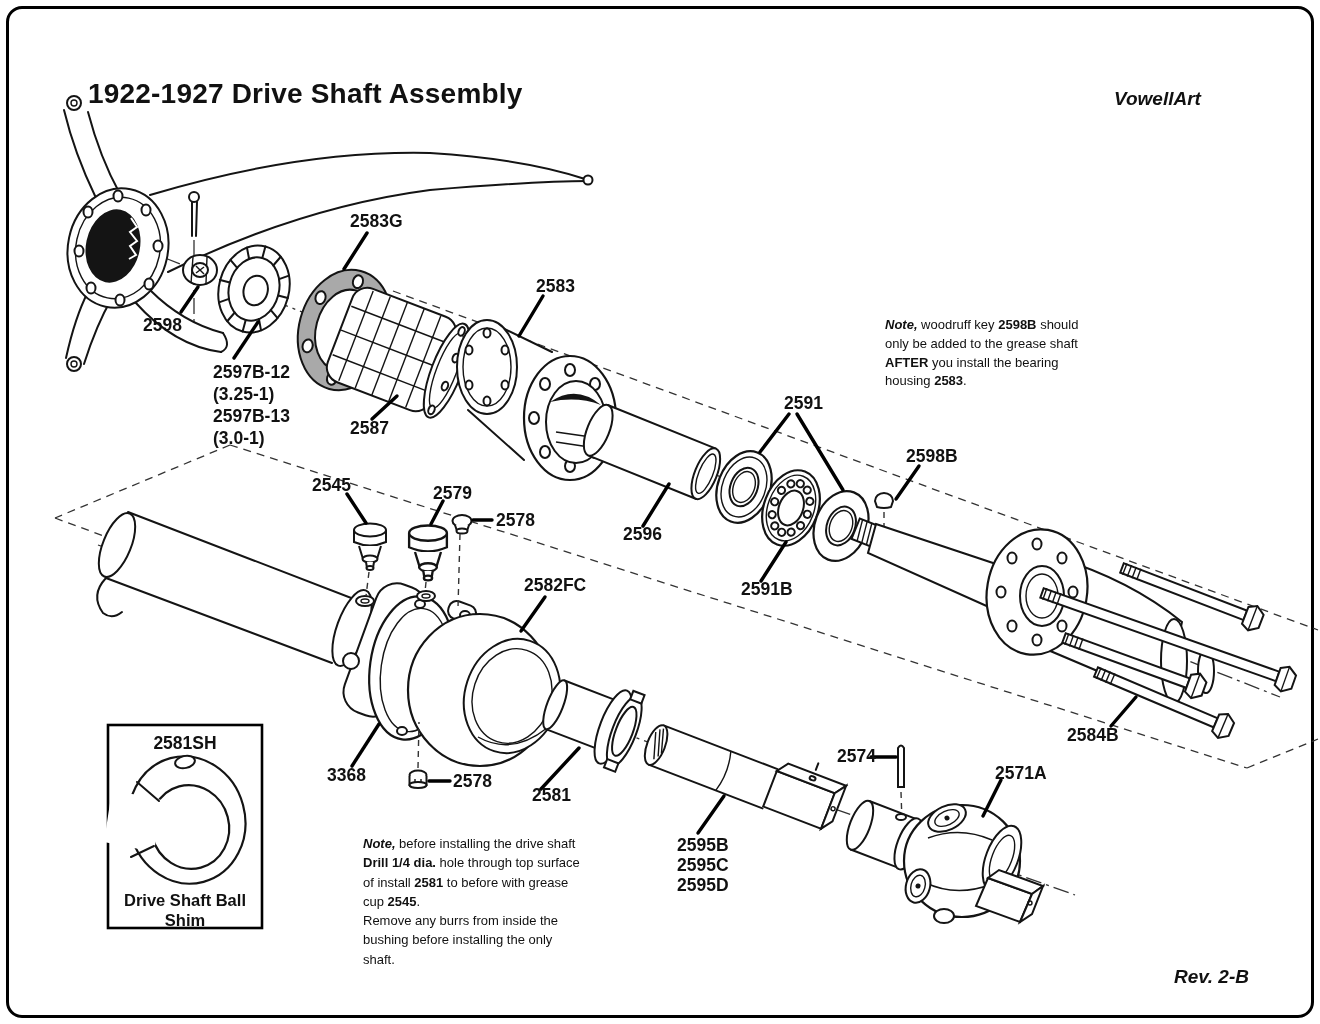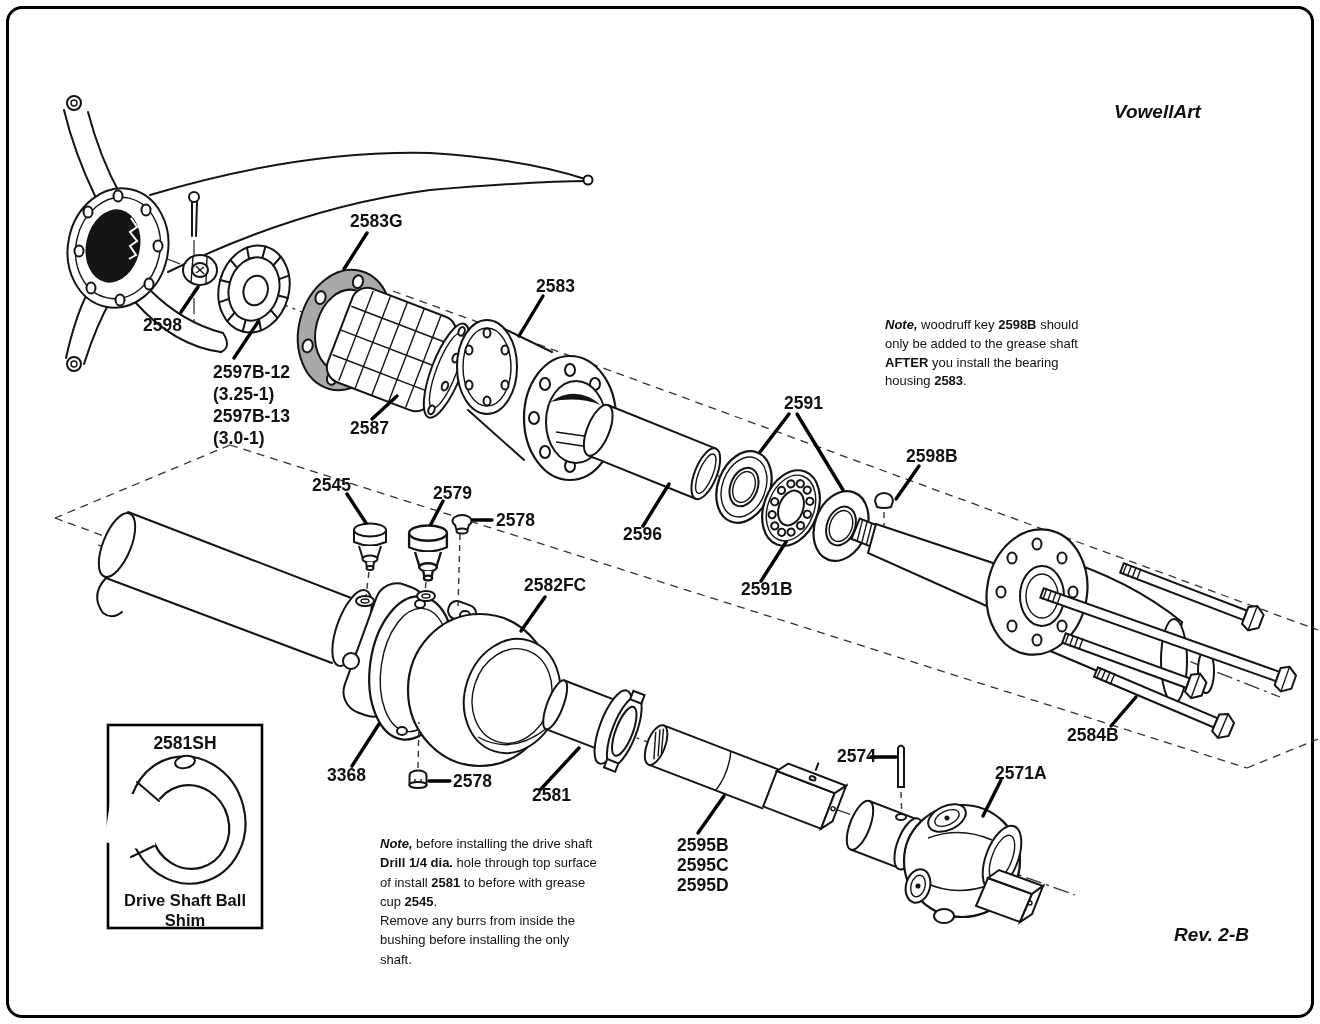--- a/index.html
+++ b/index.html
@@ -1,21 +1,21 @@
 <!DOCTYPE html>
 <html><head>
 <meta charset="utf-8">
 <style>
   html,body{margin:0;padding:0;background:#fff;}
   #page{position:relative;width:1320px;height:1024px;background:#fff;overflow:hidden;
         font-family:"Liberation Sans",sans-serif;color:#111;}
   #frame{position:absolute;inset:6px;border:3px solid #000;border-radius:16px;pointer-events:none;}
   #title{position:absolute;left:88px;top:78px;font-size:28px;font-weight:bold;letter-spacing:.2px;}
-  #credit{position:absolute;left:1114px;top:101px;font-size:19px;font-weight:bold;font-style:italic;}
-  #revision{position:absolute;left:1174px;top:924px;font-size:19px;font-weight:bold;font-style:italic;}
+  #credit{position:absolute;left:1114px;top:88px;font-size:19px;font-weight:bold;font-style:italic;}
+  #revision{position:absolute;left:1174px;top:966px;font-size:19px;font-weight:bold;font-style:italic;}
   .note{position:absolute;font-size:13px;line-height:18.8px;white-space:nowrap;}
   #note-drill{line-height:19.3px;}
   .note .b{font-weight:bold;}
   .note .i{font-style:italic;}
   svg{position:absolute;left:0;top:0;}
   svg text{font-family:"Liberation Sans",sans-serif;font-weight:bold;font-size:17.5px;fill:#111;}
   text.inset-cap{font-size:16.5px;text-anchor:middle;}
   .ln{stroke:#141414;stroke-width:2;fill:none;stroke-linecap:round;}
   .fw{stroke:#141414;stroke-width:2;fill:#fff;}
   .fw22{stroke:#141414;stroke-width:2.2;fill:#fff;}
@@ -23,30 +23,31 @@
   .cdash{stroke:#333;stroke-width:1.3;fill:none;stroke-dasharray:16 5 3 5;}
   .pdash{stroke:#333;stroke-width:1.3;fill:none;stroke-dasharray:8 6;}
   .vdash{stroke:#333;stroke-width:1.4;fill:none;stroke-dasharray:6 5;}
   .thin{stroke:#141414;stroke-width:1.4;fill:none;}
 </style>
 </head>
 <body>
 
 <div id="page">
   <div id="frame"></div>
+  <div id="title">1922-1927 Drive Shaft Assembly</div>
   <div id="credit">VowellArt</div>
   <div id="revision">Rev. 2-B</div>
 
   <div id="note-woodruff" class="note" style="left:885px;top:316px;">
       <div><span class="b i">Note,</span><span> woodruff key </span><span class="b">2598B</span><span> should</span></div>
       <div><span>only be added to the grease shaft</span></div>
       <div><span class="b">AFTER</span><span> you install the bearing</span></div>
       <div><span>housing </span><span class="b">2583</span><span>.</span></div>
     </div>
-  <div id="note-drill" class="note" style="left:380px;top:834px;">
+  <div id="note-drill" class="note" style="left:363px;top:834px;">
       <div><span class="b i">Note,</span><span> before installing the drive shaft</span></div>
       <div><span class="b">Drill 1/4 dia.</span><span> hole through top surface</span></div>
       <div><span>of install </span><span class="b">2581</span><span> to before with grease</span></div>
       <div><span>cup </span><span class="b">2545</span><span>.</span></div>
       <div><span>Remove any burrs from inside the</span></div>
       <div><span>bushing before installing the only</span></div>
       <div><span>shaft.</span></div>
     </div>
 
   <svg width="1320" height="1024" viewBox="0 0 1320 1024">

